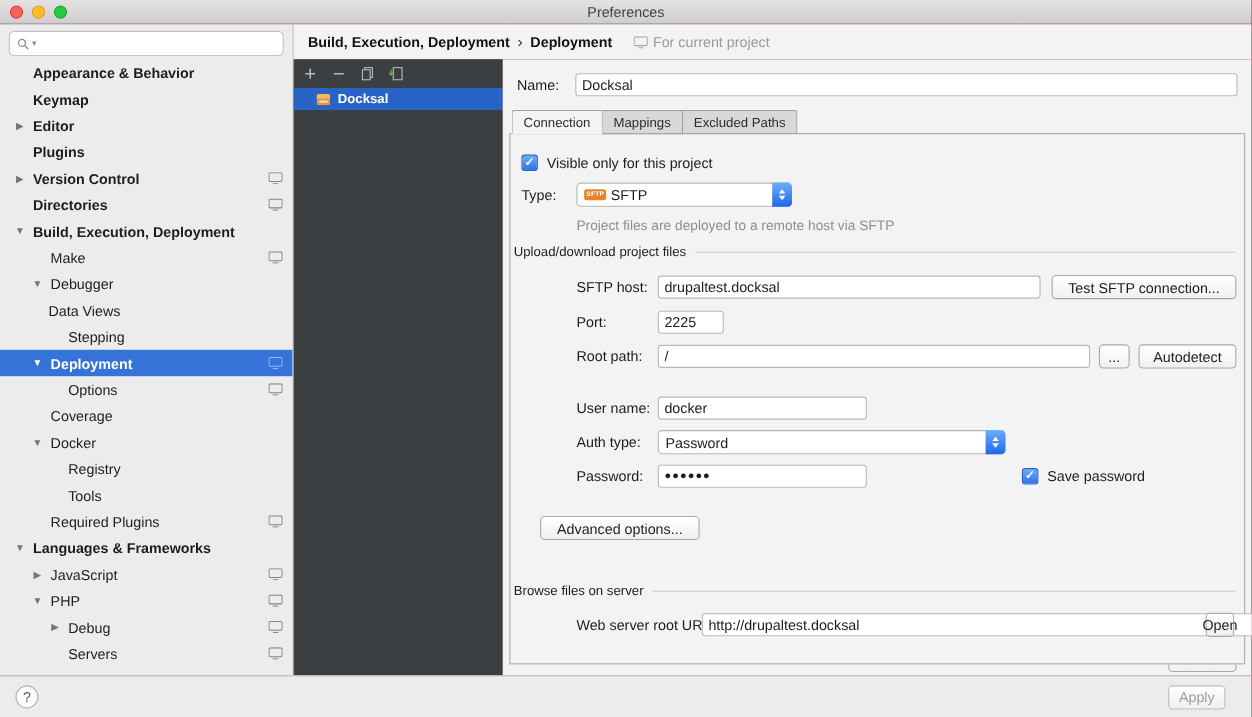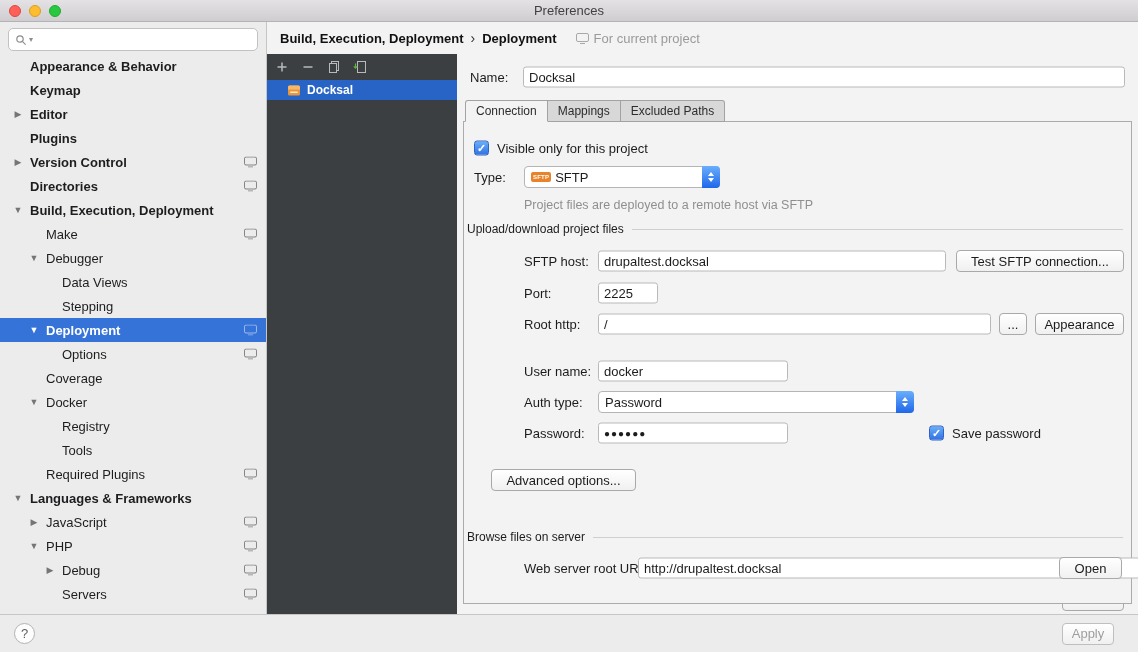--- a/index.html
+++ b/index.html
@@ -191,21 +191,21 @@
           <span class="tree-icon-right"><svg width="13" height="11" viewBox="0 0 13 11">
               <rect x="0.5" y="0.5" width="12" height="8" rx="1.5" fill="none" stroke="currentColor" stroke-opacity="0.5"></rect>
               <line x1="4" y1="10.5" x2="9" y2="10.5" stroke="currentColor" stroke-opacity="0.5"></line>
             </svg></span>
         </div>
         <div class="tree-row">
           <span class="tree-arrow" style="left: 28px;">▼</span>
           <span class="tree-label" style="margin-left: 46px;">Debugger</span>
         </div>
         <div class="tree-row">
-          <span class="tree-label" style="margin-left: 62px;">Data Views</span>
+          <span class="tree-label" style="margin-left: 44px;">Data Views</span>
         </div>
         <div class="tree-row">
           <span class="tree-label" style="margin-left: 62px;">Stepping</span>
         </div>
         <div class="tree-row selected">
           <span class="tree-arrow" style="left: 28px;">▼</span>
           <span class="tree-label" style="margin-left: 46px;">Deployment</span>
           <span class="tree-icon-right"><svg width="13" height="11" viewBox="0 0 13 11">
               <rect x="0.5" y="0.5" width="12" height="8" rx="1.5" fill="none" stroke="currentColor" stroke-opacity="0.5"></rect>
               <line x1="4" y1="10.5" x2="9" y2="10.5" stroke="currentColor" stroke-opacity="0.5"></line>
@@ -372,24 +372,24 @@
         <input class="field" style="left: 134px; width: 348px;" value="drupaltest.docksal">
         <button class="btn" style="right:7px; width:168px">Test SFTP connection...</button>
       </div>
 
       <div class="row" style="top:160px">
         <span class="flabel" style="left:60px">Port:</span>
         <input class="field" style="left: 134px; width: 60px;" value="2225">
       </div>
 
       <div class="row" style="top:191px">
-        <span class="flabel" style="left:60px">Root http:</span>
+        <span class="flabel" style="left:60px">Root path:</span>
         <input class="field" style="left: 134px; width: 393px;" value="/">
         <button class="btn" style="left:535px; width:28px; padding:0 4px;">...</button>
-        <button class="btn" style="right:7px; width:89px">Appearance</button>
+        <button class="btn" style="right:7px; width:89px">Autodetect</button>
       </div>
 
       <div class="row" style="top:269px">
         <span class="flabel" style="left:60px">Auth type:</span>
         <div class="combo" style="left:134px; width:316px">
           <span class="combo-val" style="margin-left:0">Password</span>
           <span class="stepper">
               <span class="up"></span>
               <span class="dn"></span>
             </span>
@@ -415,21 +415,21 @@
       </div>
 
       <div class="section" style="top:407px">
         <span>Browse files on server</span>
         <span class="line"></span>
       </div>
 
       <div class="row" style="top:435px">
         <span class="flabel" style="left:60px">Web server root URL:</span>
         <input class="field" style="left: 174px; width: 504px;" value="http://drupaltest.docksal">
-        <button class="btn" style="right:9px; width:63px">Open</button>
+        <button class="btn" style="right:9px; width:26px">Open</button>
       </div>
 
     </div>
   </div>
 
   <div class="footer">
     <div class="help-btn">?</div>
     <div class="footer-buttons">
       <button class="btn" style="width:62px">Cancel</button>
       <button class="btn disabled" style="width:52px">Apply</button>

